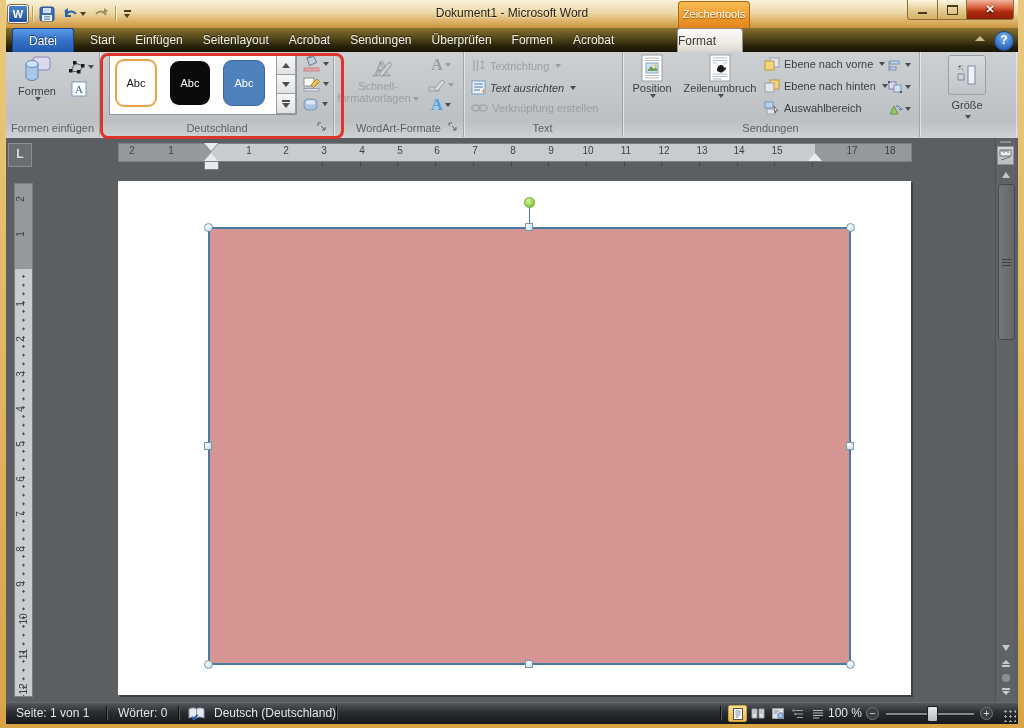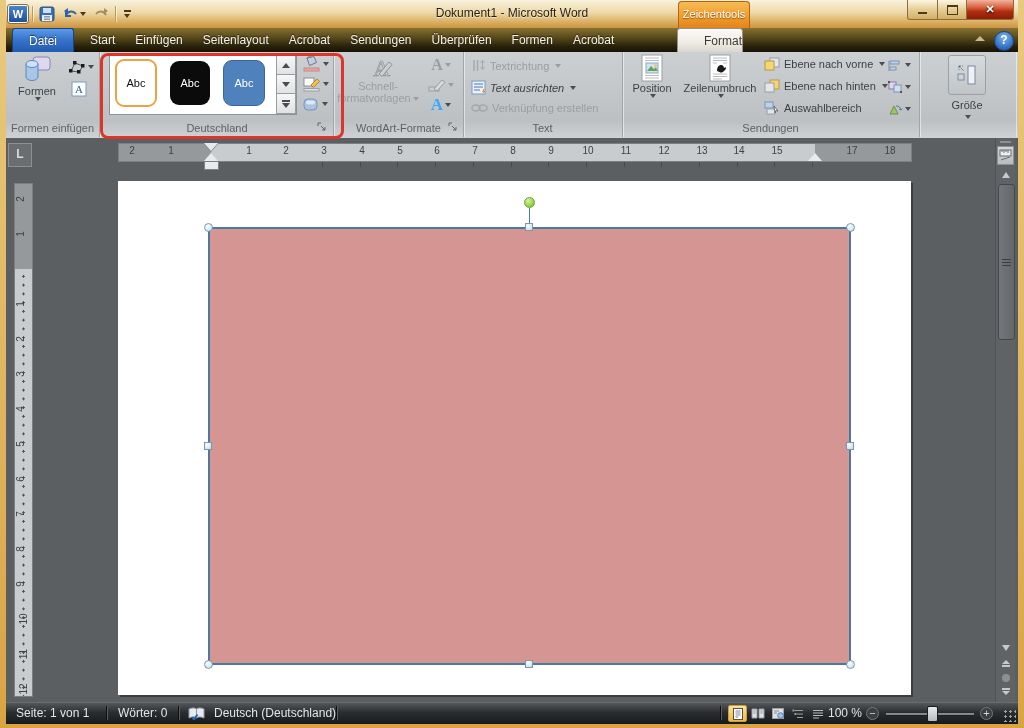--- a/index.html
+++ b/index.html
@@ -31,21 +31,21 @@
       background:linear-gradient(#f0b49e,#d95f3d 40%,#b02e10 60%,#8f1d05);text-shadow:0 1px 2px #000;}
   .maxglyph{width:9px;height:7px;border:1px solid #4a3a1c;border-top:2px solid #4a3a1c;background:transparent;}
   .minglyph{width:9px;height:3px;border-bottom:2px solid #4a3a1c;margin-top:4px;}
   
   .tabrow{position:absolute;left:0;top:28px;width:1012px;height:24px;
       background:linear-gradient(#87702f,#574a1c 40%,#2a230b 75%,#171204);}
   .tabs{position:absolute;left:6px;top:0;height:24px;display:flex;align-items:stretch;}
   .tab{padding:5px 10px 0;font-size:12px;color:#f4f1e8;text-shadow:0 -1px 1px rgba(0,0,0,.6);}
   .tab.file{background:linear-gradient(#5a9ae8,#3572c8 50%,#215bb0);border:1px solid #15448e;border-bottom:none;
       border-radius:3px 3px 0 0;padding:5px 16px 0;margin-right:6px;color:#fff;}
-  .tab.format{position:absolute;left:671px;top:0;width:64px;height:23px;padding:0;text-align:right;line-height:24px;
+  .tab.format{position:absolute;left:671px;top:0;width:64px;height:23px;padding:0;text-align:left;line-height:24px;
       color:#3c3a35;text-shadow:none;background:linear-gradient(#fbfaf7,#efece4 60%,#d8d6cf);
       border:1px solid #97918a;border-bottom:none;border-radius:3px 3px 0 0;}
   .rmin{position:absolute;left:966px;top:6px;width:16px;height:12px;}
   .chev{width:0;height:0;border-left:5px solid transparent;border-right:5px solid transparent;border-bottom:5px solid #c8b88a;margin:2px auto;}
   .helpbtn{position:absolute;left:988px;top:3px;width:18px;height:18px;border-radius:50%;
       background:radial-gradient(circle at 50% 30%,#7db4ee,#2f6cc0 70%,#1c4f9a);border:1px solid #1a4586;
       color:#fff;font-weight:bold;font-size:12px;text-align:center;line-height:17px;}
   
   .ribbon{position:absolute;left:0;top:52px;width:1012px;height:86px;
       background:linear-gradient(#cdd0d2,#bcc0c3 80%,#cfd2d4);border-bottom:1px solid #85898d;}

